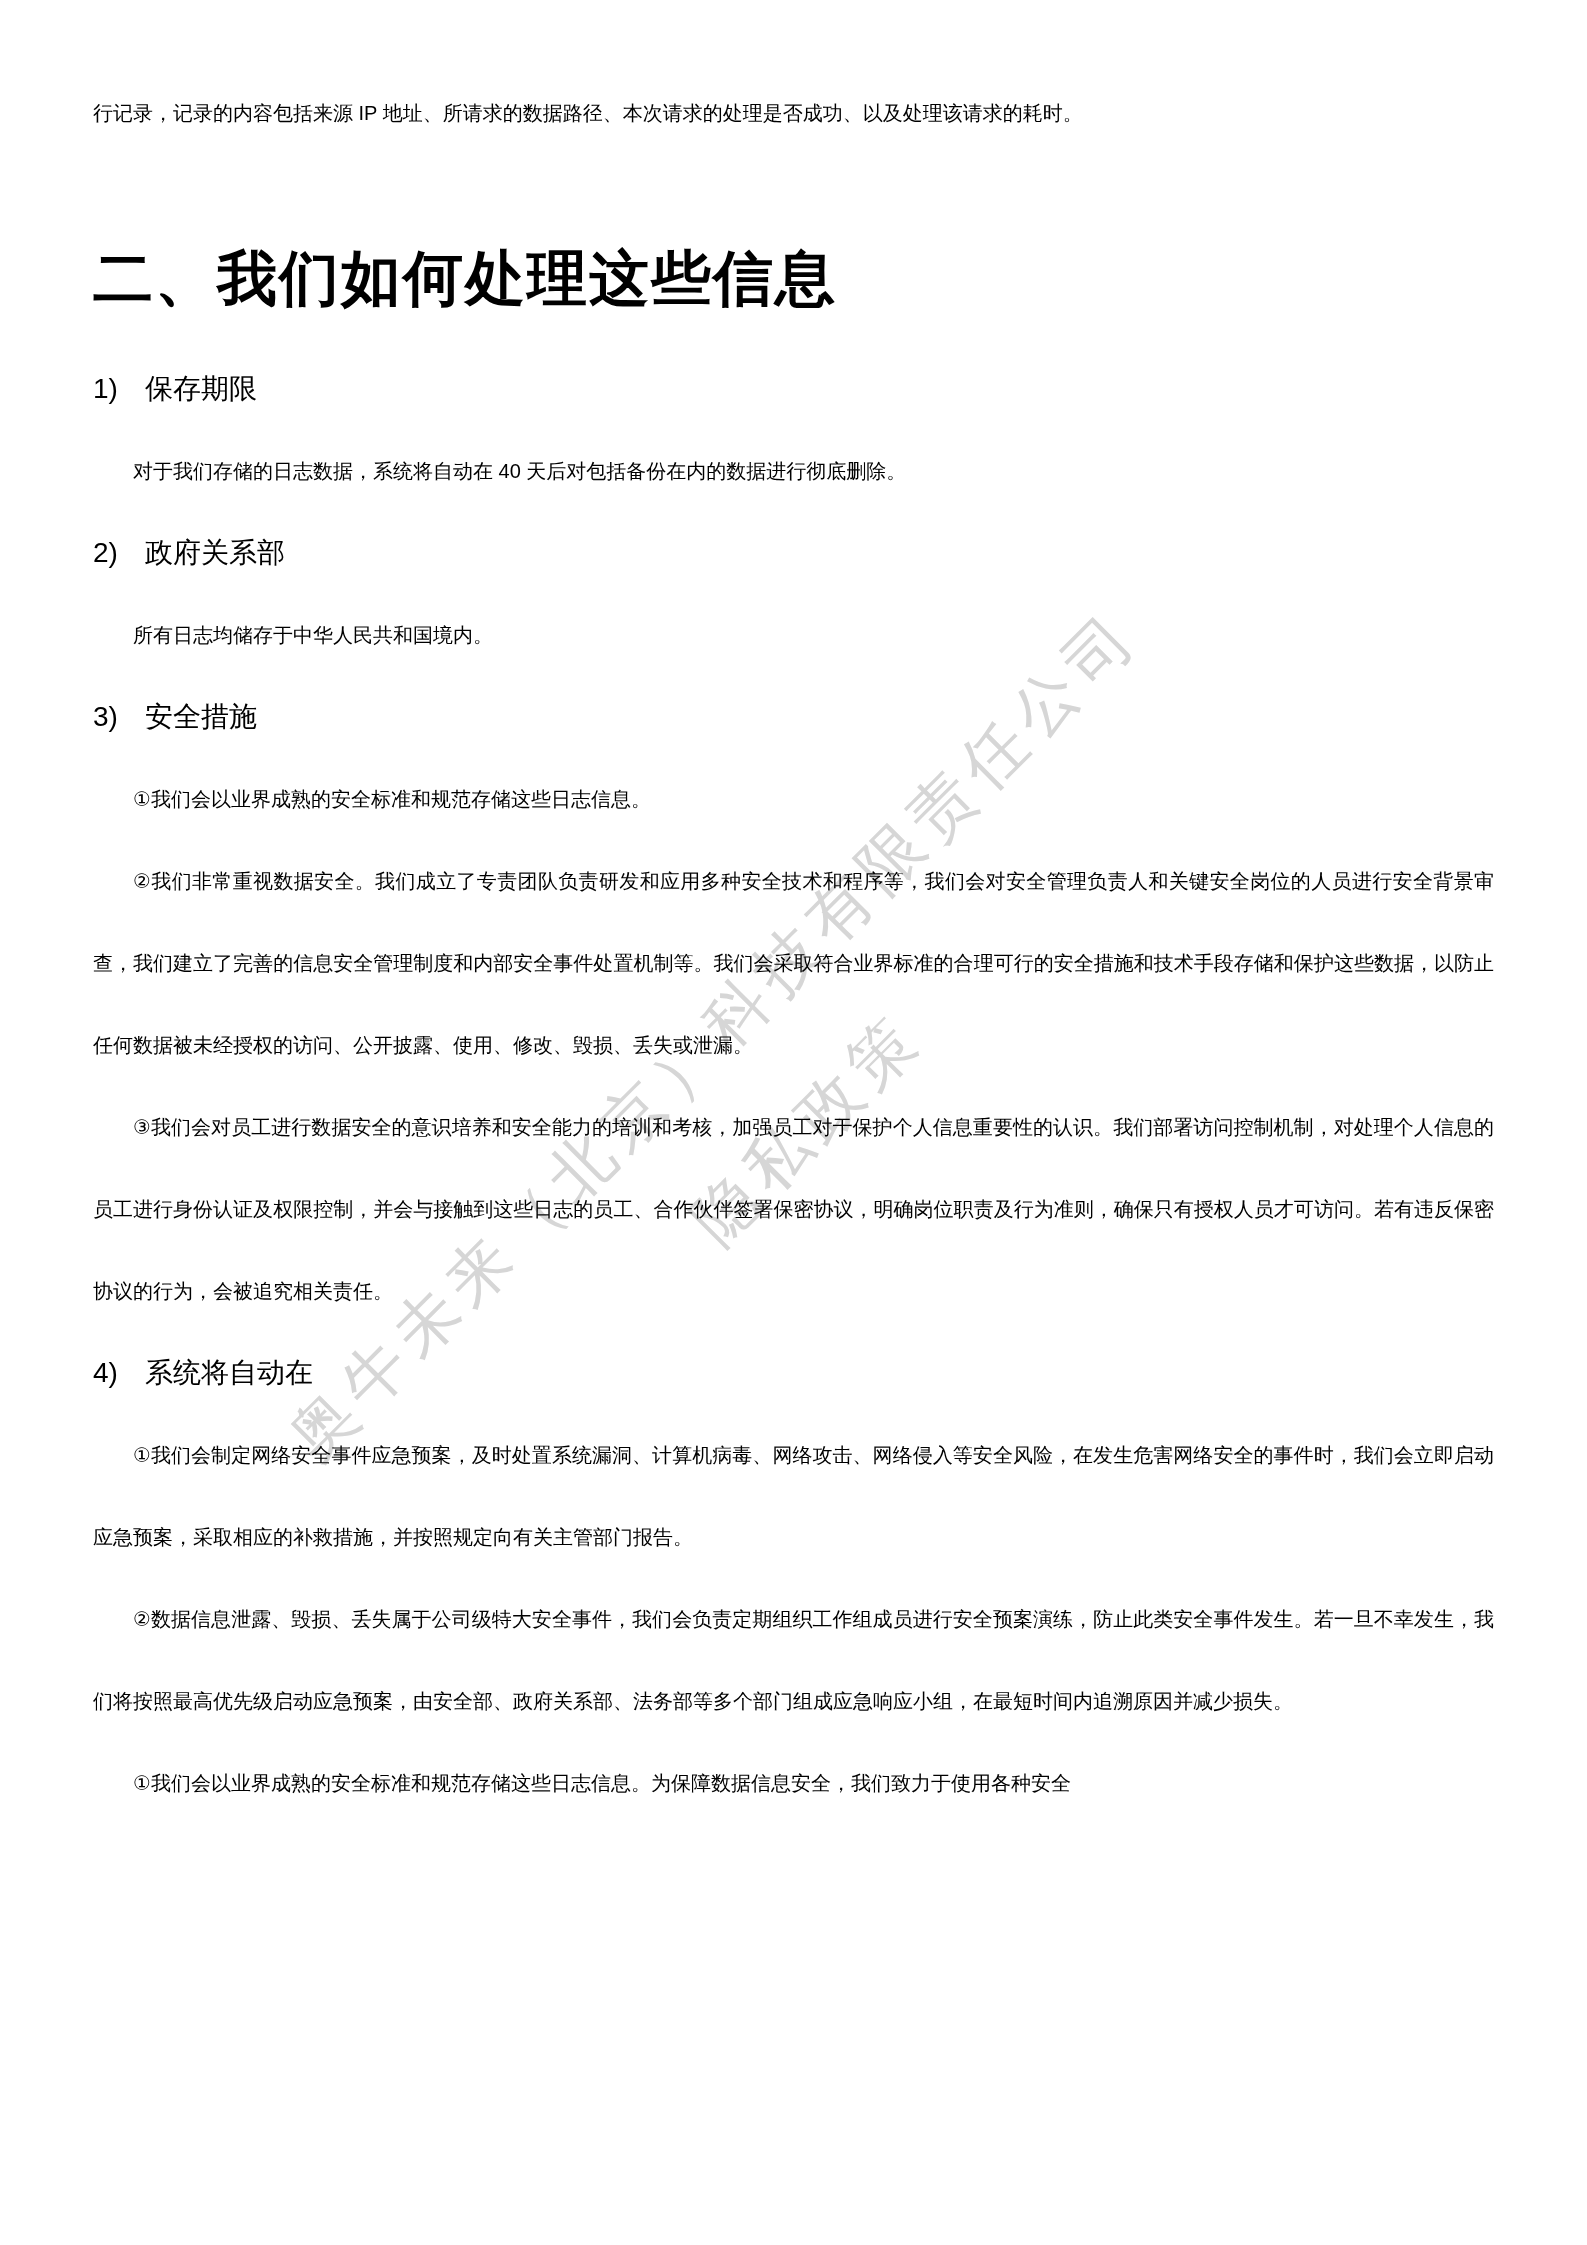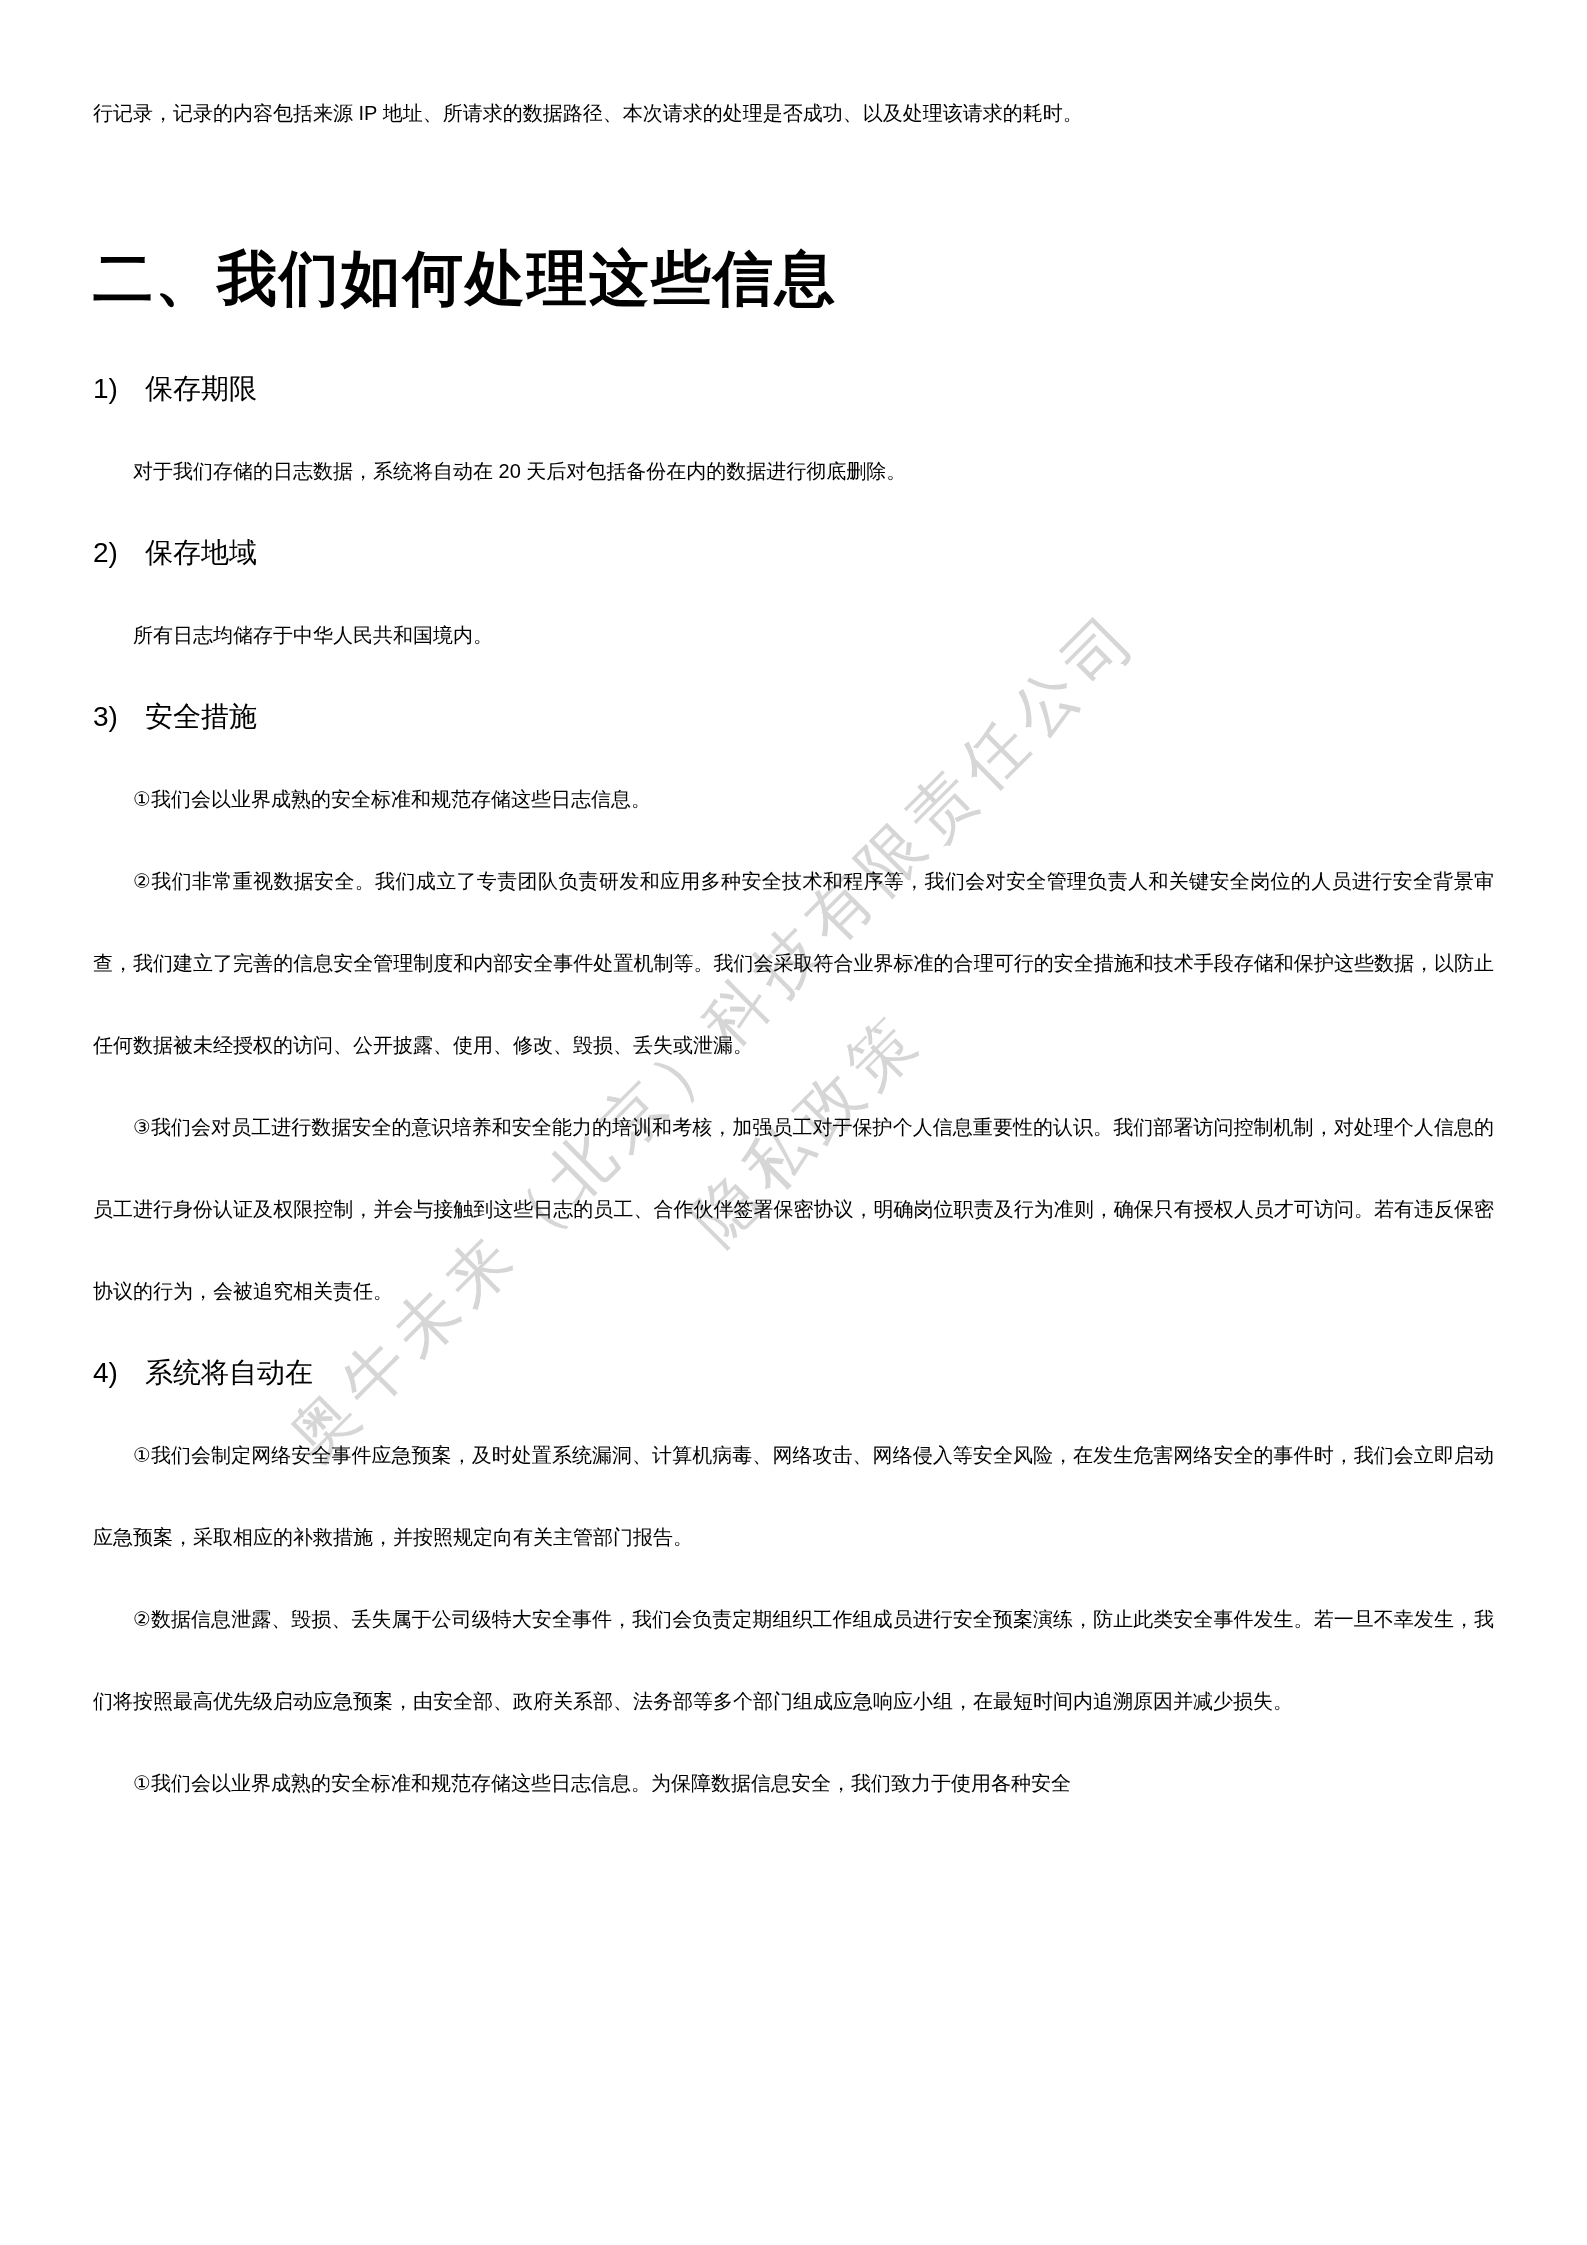--- a/index.html
+++ b/index.html
@@ -72,25 +72,25 @@
   <div class="content">
 
     <p class="body-line">行记录，记录的内容包括来源 IP 地址、所请求的数据路径、本次请求的处理是否成功、以及处理该请求的耗时。</p>
 
     <h1 class="section-heading">二、我们如何处理这些信息</h1>
 
     <div class="item-head">
       <span class="item-num">1)</span>
       <span class="item-label">保存期限</span>
     </div>
-    <p class="body-line indent">对于我们存储的日志数据，系统将自动在 20 天后对包括备份在内的数据进行彻底删除。</p>
+    <p class="body-line indent">对于我们存储的日志数据，系统将自动在 40 天后对包括备份在内的数据进行彻底删除。</p>
 
     <div class="item-head">
       <span class="item-num">2)</span>
-      <span class="item-label">保存地域</span>
+      <span class="item-label">政府关系部</span>
     </div>
     <p class="body-line indent">所有日志均储存于中华人民共和国境内。</p>
 
     <div class="item-head">
       <span class="item-num">3)</span>
       <span class="item-label">安全措施</span>
     </div>
     <p class="body-line indent">①我们会以业界成熟的安全标准和规范存储这些日志信息。</p>
     <p class="body-line indent">②我们非常重视数据安全。我们成立了专责团队负责研发和应用多种安全技术和程序等，我们会对安全管理负责人和关键安全岗位的人员进行安全背景审查，我们建立了完善的信息安全管理制度和内部安全事件处置机制等。我们会采取符合业界标准的合理可行的安全措施和技术手段存储和保护这些数据，以防止任何数据被未经授权的访问、公开披露、使用、修改、毁损、丢失或泄漏。</p>
     <p class="body-line indent">③我们会对员工进行数据安全的意识培养和安全能力的培训和考核，加强员工对于保护个人信息重要性的认识。我们部署访问控制机制，对处理个人信息的员工进行身份认证及权限控制，并会与接触到这些日志的员工、合作伙伴签署保密协议，明确岗位职责及行为准则，确保只有授权人员才可访问。若有违反保密协议的行为，会被追究相关责任。</p>

